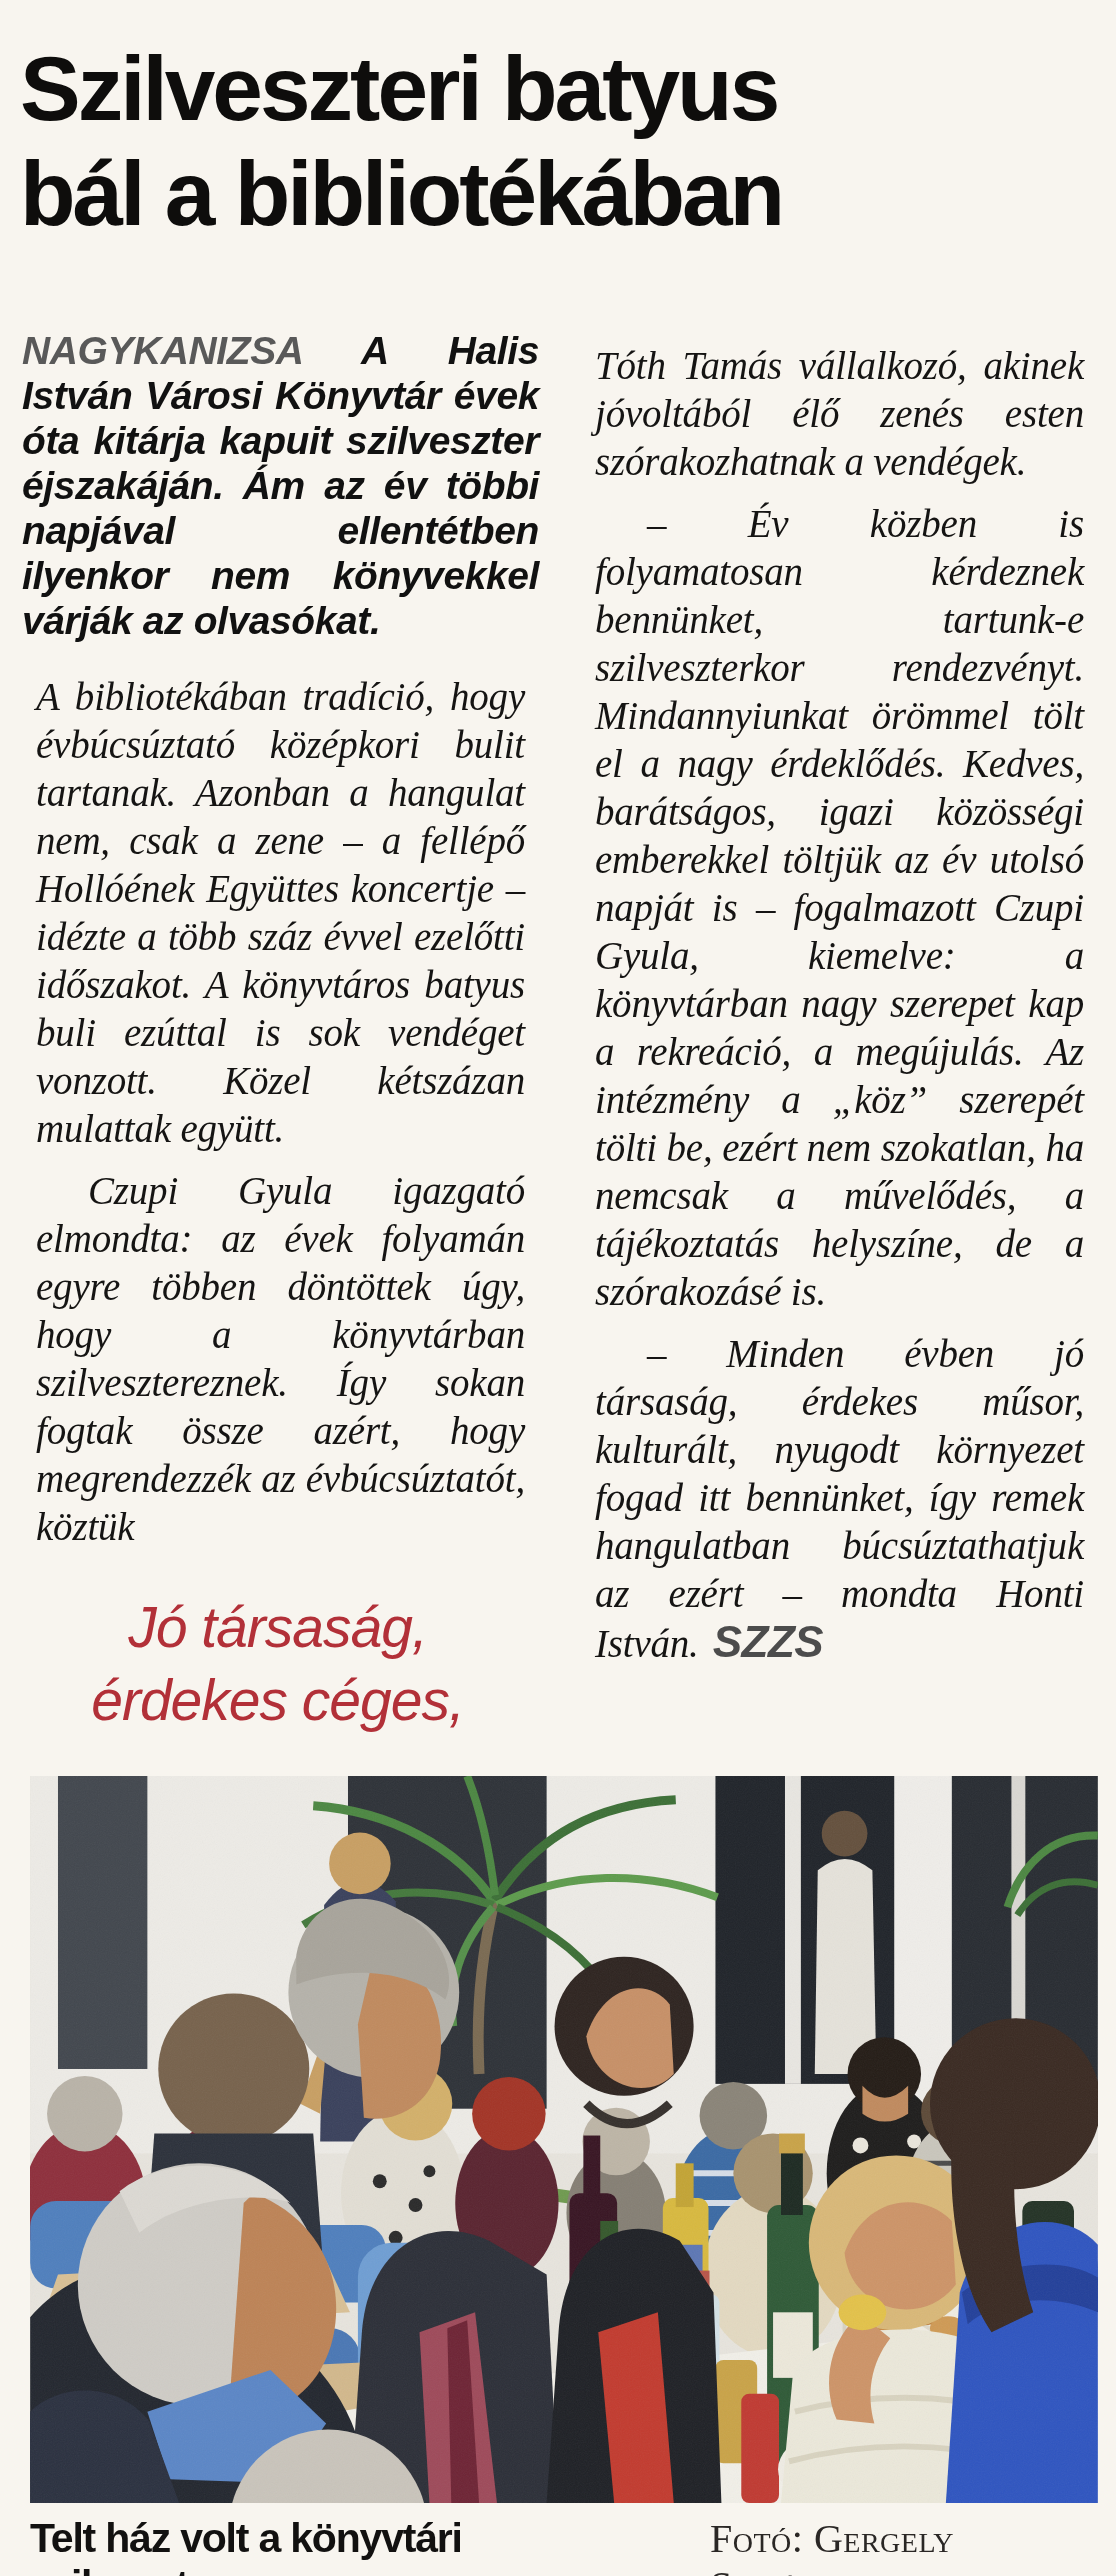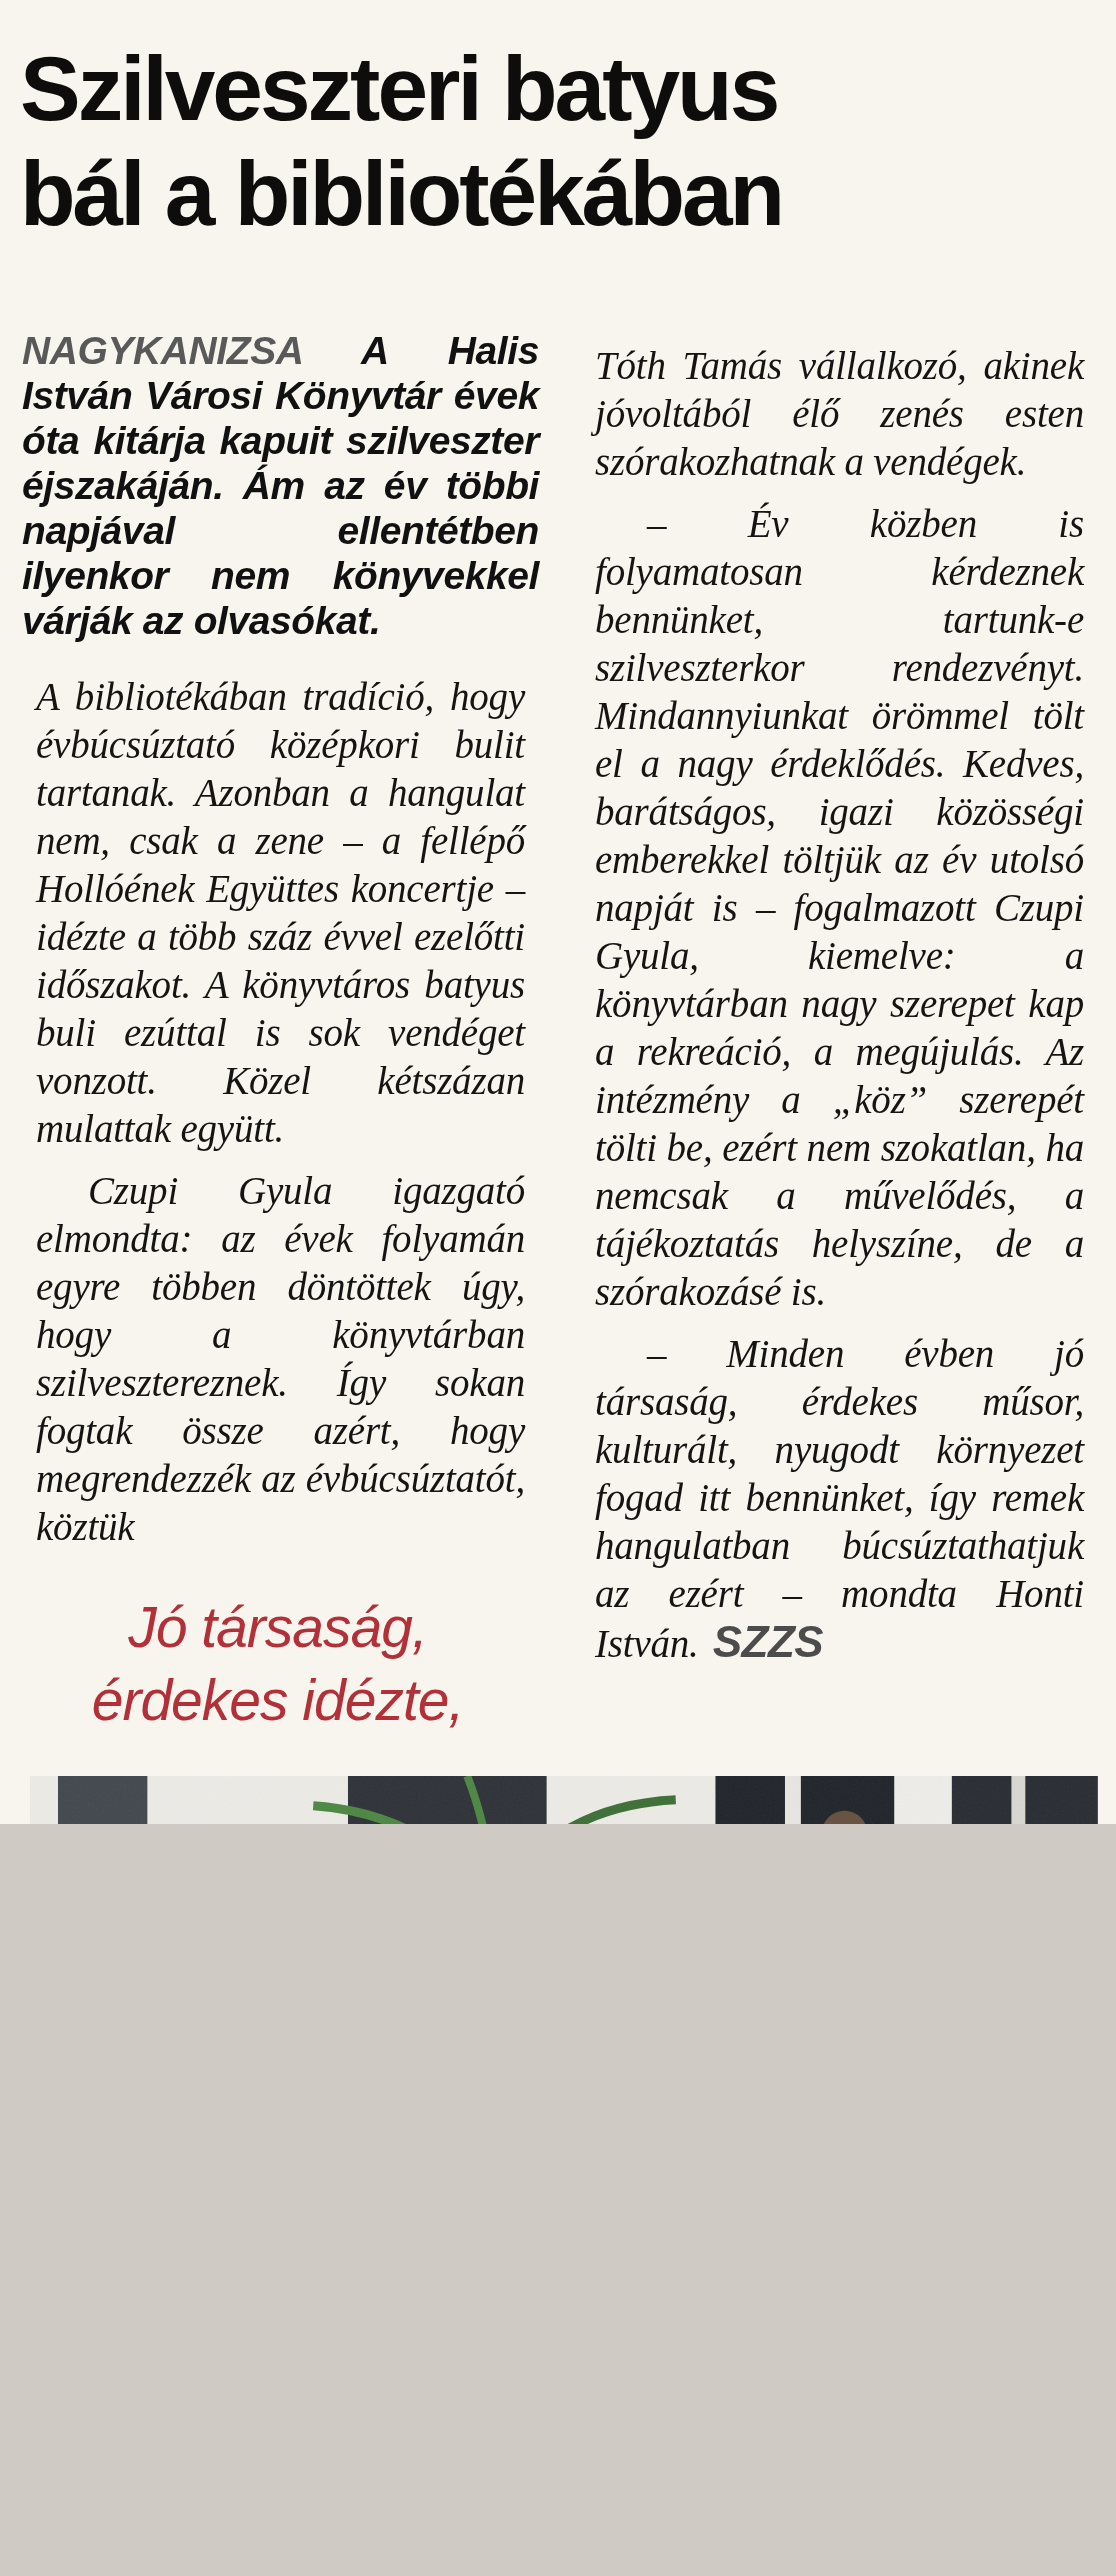--- a/index.html
+++ b/index.html
@@ -1,18 +1,18 @@
 <!DOCTYPE html>
 <html lang="hu" style="--accent-red: #b23038; --kicker-gray: #595959; --byline-gray: #4c4c4c;"><head>
 <meta charset="utf-8">
 <style>
   html,body{margin:0;padding:0;background:#cfcbc4;}
   .page{
     position:relative;
-    width:1116px;height:1824px;
+    width:1116px;height:2576px;
     margin:0 auto;
     background:#f8f5ef;
     overflow:hidden;
     font-family:"Liberation Serif", serif;
     color:#151413;
   }
   .headline{
     position:absolute;top:36px;left:20px;width:1076px;
     margin:0;
     font-family:"Liberation Sans", sans-serif;
@@ -98,21 +98,21 @@
   <h1 class="headline">Szilveszteri batyus
 bál a bibliotékában</h1>
 
   <div class="columns">
     <div class="col">
       <p class="lead"><span class="kicker">NAGYKANIZSA</span><span> A Halis István Városi Könyvtár évek óta kitárja kapuit szilveszter éjszakáján. Ám az év többi napjával ellentétben ilyenkor nem könyvekkel várják az olvasókat.</span></p>
       <p class="body">A bibliotékában tradíció, hogy évbúcsúztató középkori bulit tartanak. Azonban a hangulat nem, csak a zene – a fellépő Hollóének Együttes koncertje – idézte a több száz évvel ezelőtti időszakot. A könyvtáros batyus buli ezúttal is sok vendéget vonzott. Közel kétszázan mulattak együtt.</p>
       <p class="body indent">Czupi Gyula igazgató elmondta: az évek folyamán egyre többen döntöttek úgy, hogy a könyvtárban szilvesztereznek. Így sokan fogtak össze azért, hogy megrendezzék az évbúcsúztatót, köztük</p>
       <div class="pullquote">
         <span>Jó társaság,</span>
-        <span>érdekes idézte,</span>
+        <span>érdekes céges,</span>
       </div>
     </div>
     <div class="col">
       <p class="body">Tóth Tamás vállalkozó, akinek jóvoltából élő zenés esten szórakozhatnak a vendégek.</p>
       <p class="body indent">– Év közben is folyamatosan kérdeznek bennünket, tartunk-e szilveszterkor rendezvényt. Mindannyiunkat örömmel tölt el a nagy érdeklődés. Kedves, barátságos, igazi közösségi emberekkel töltjük az év utolsó napját is – fogalmazott Czupi Gyula, kiemelve: a könyvtárban nagy szerepet kap a rekreáció, a megújulás. Az intézmény a „köz” szerepét tölti be, ezért nem szokatlan, ha nemcsak a művelődés, a tájékoztatás helyszíne, de a szórakozásé is.</p>
       <p class="body indent"><span>– Minden évben jó társaság, érdekes műsor, kulturált, nyugodt környezet fogad itt bennünket, így remek hangulatban búcsúztathatjuk az ezért – mondta Honti István.</span><span class="byline">SZZS</span></p>
     </div>
   </div>
 
   <figure class="photo">

